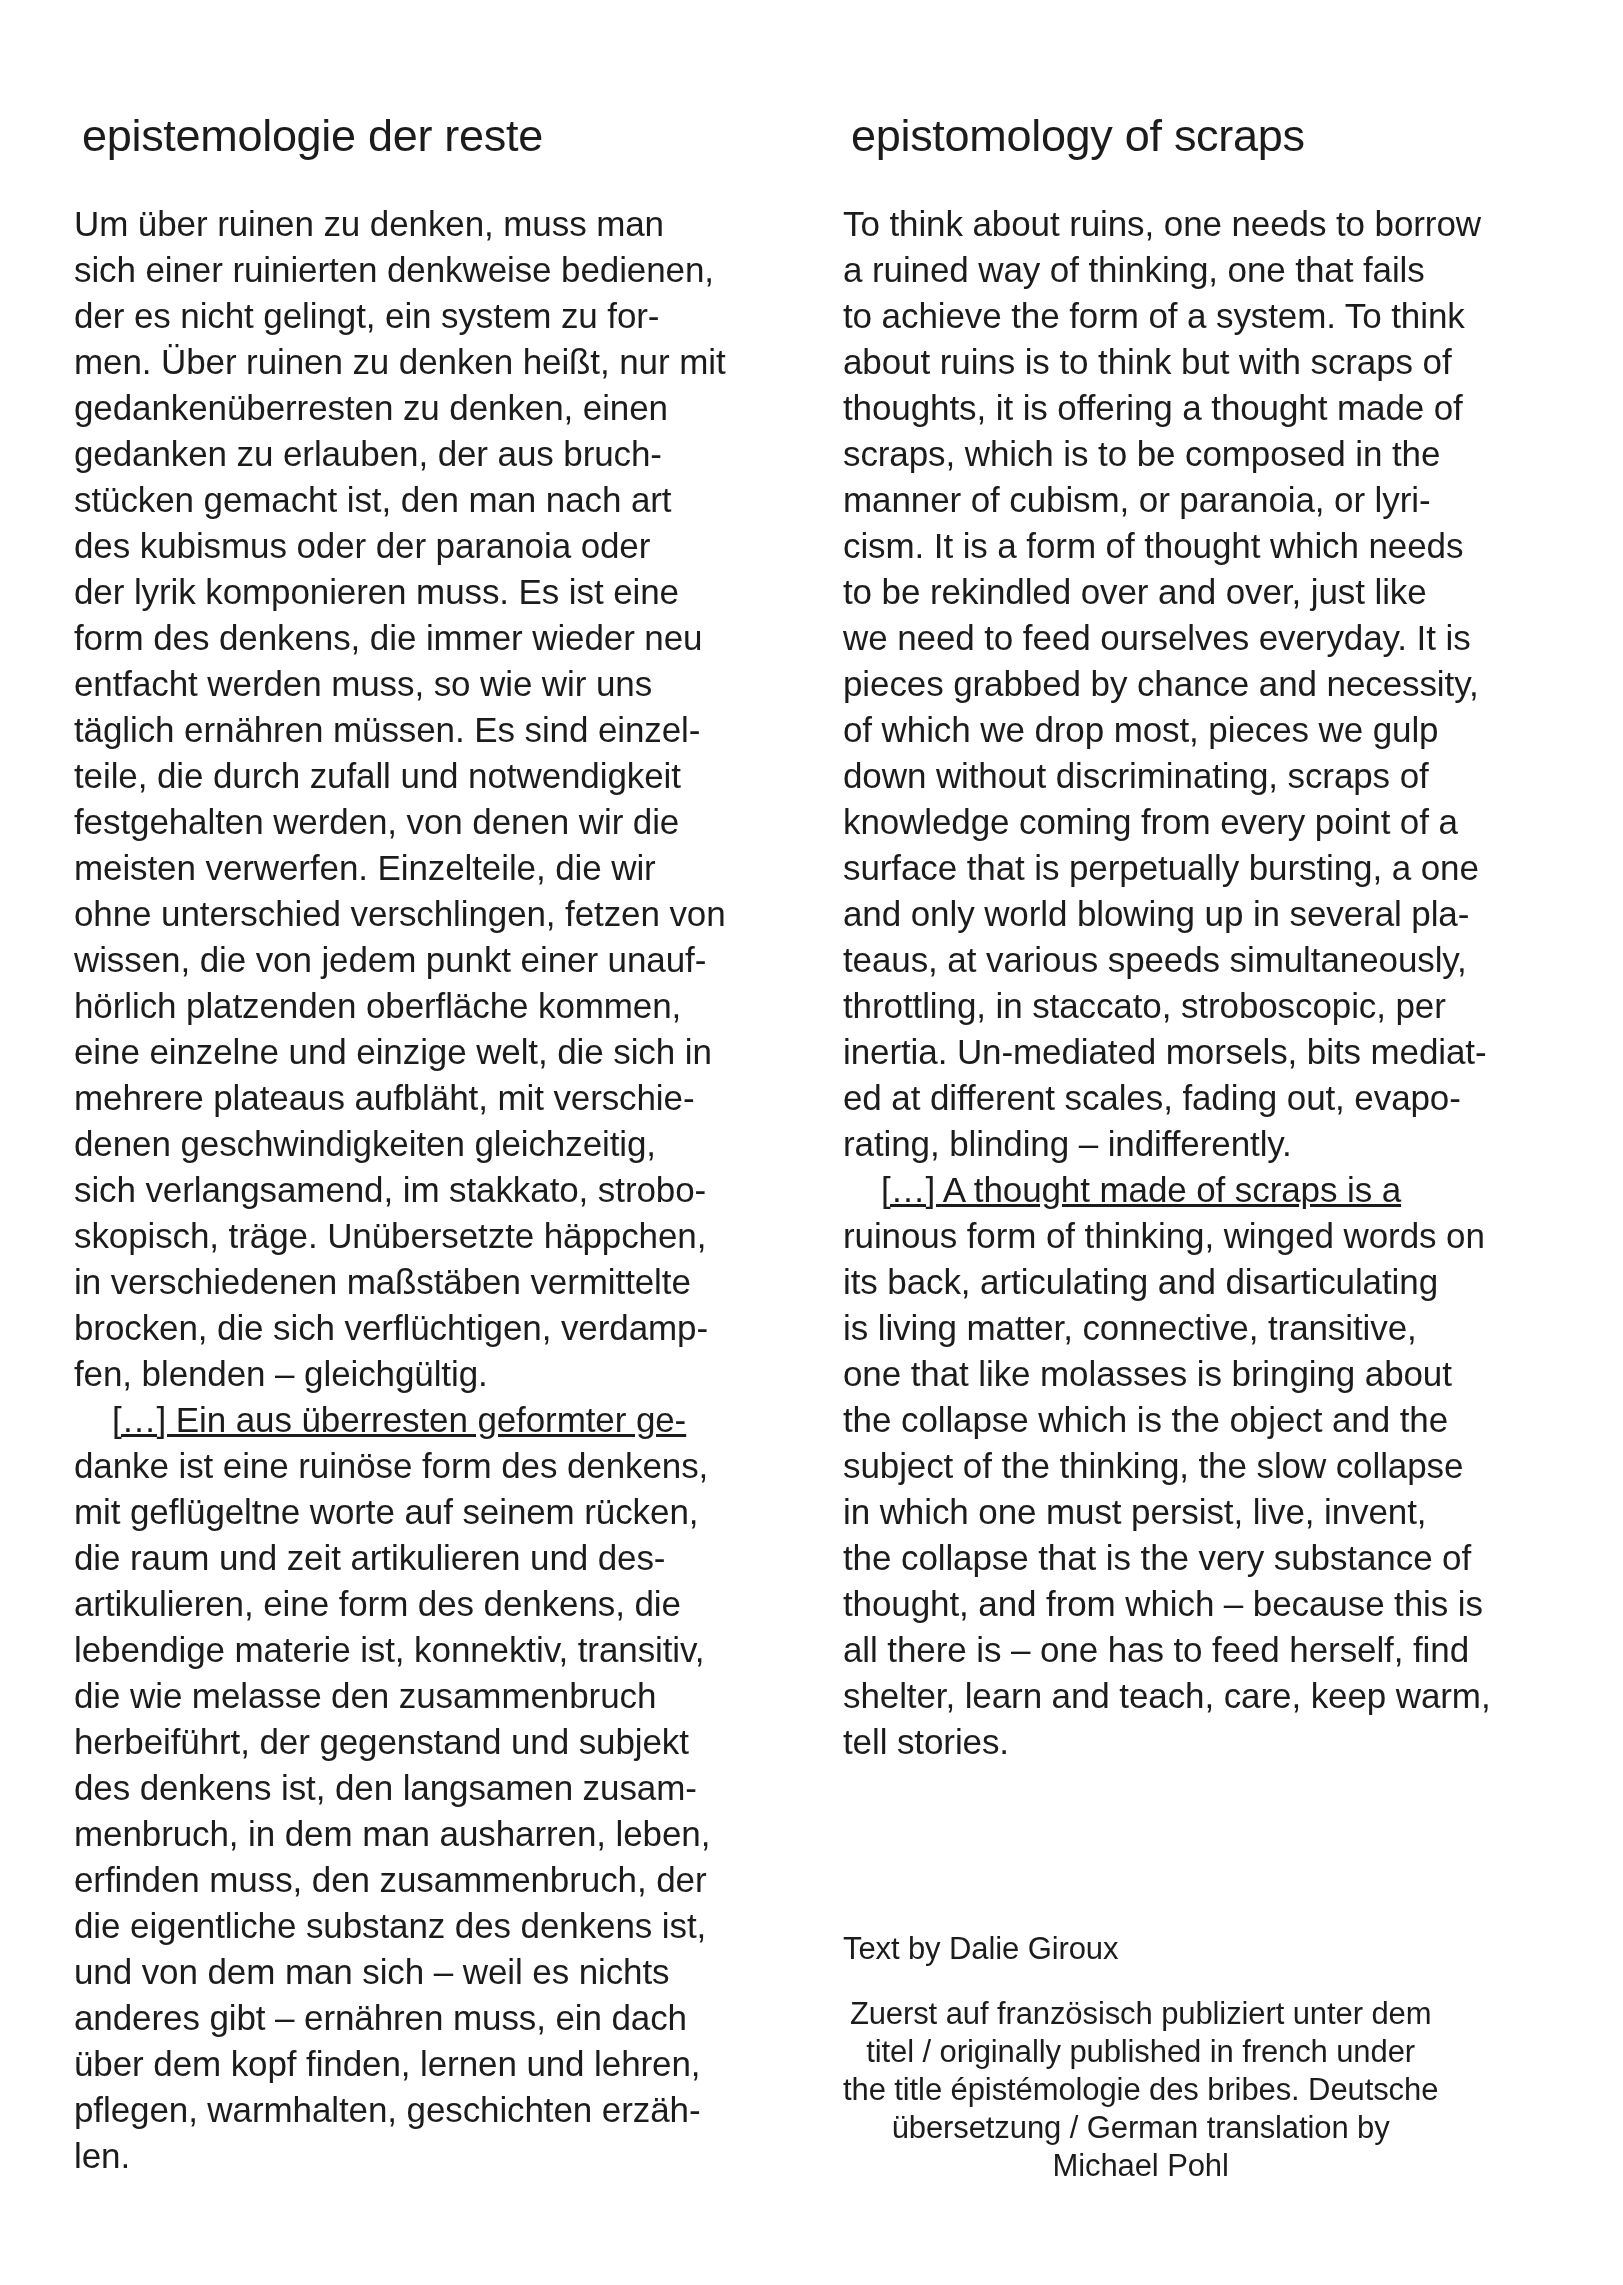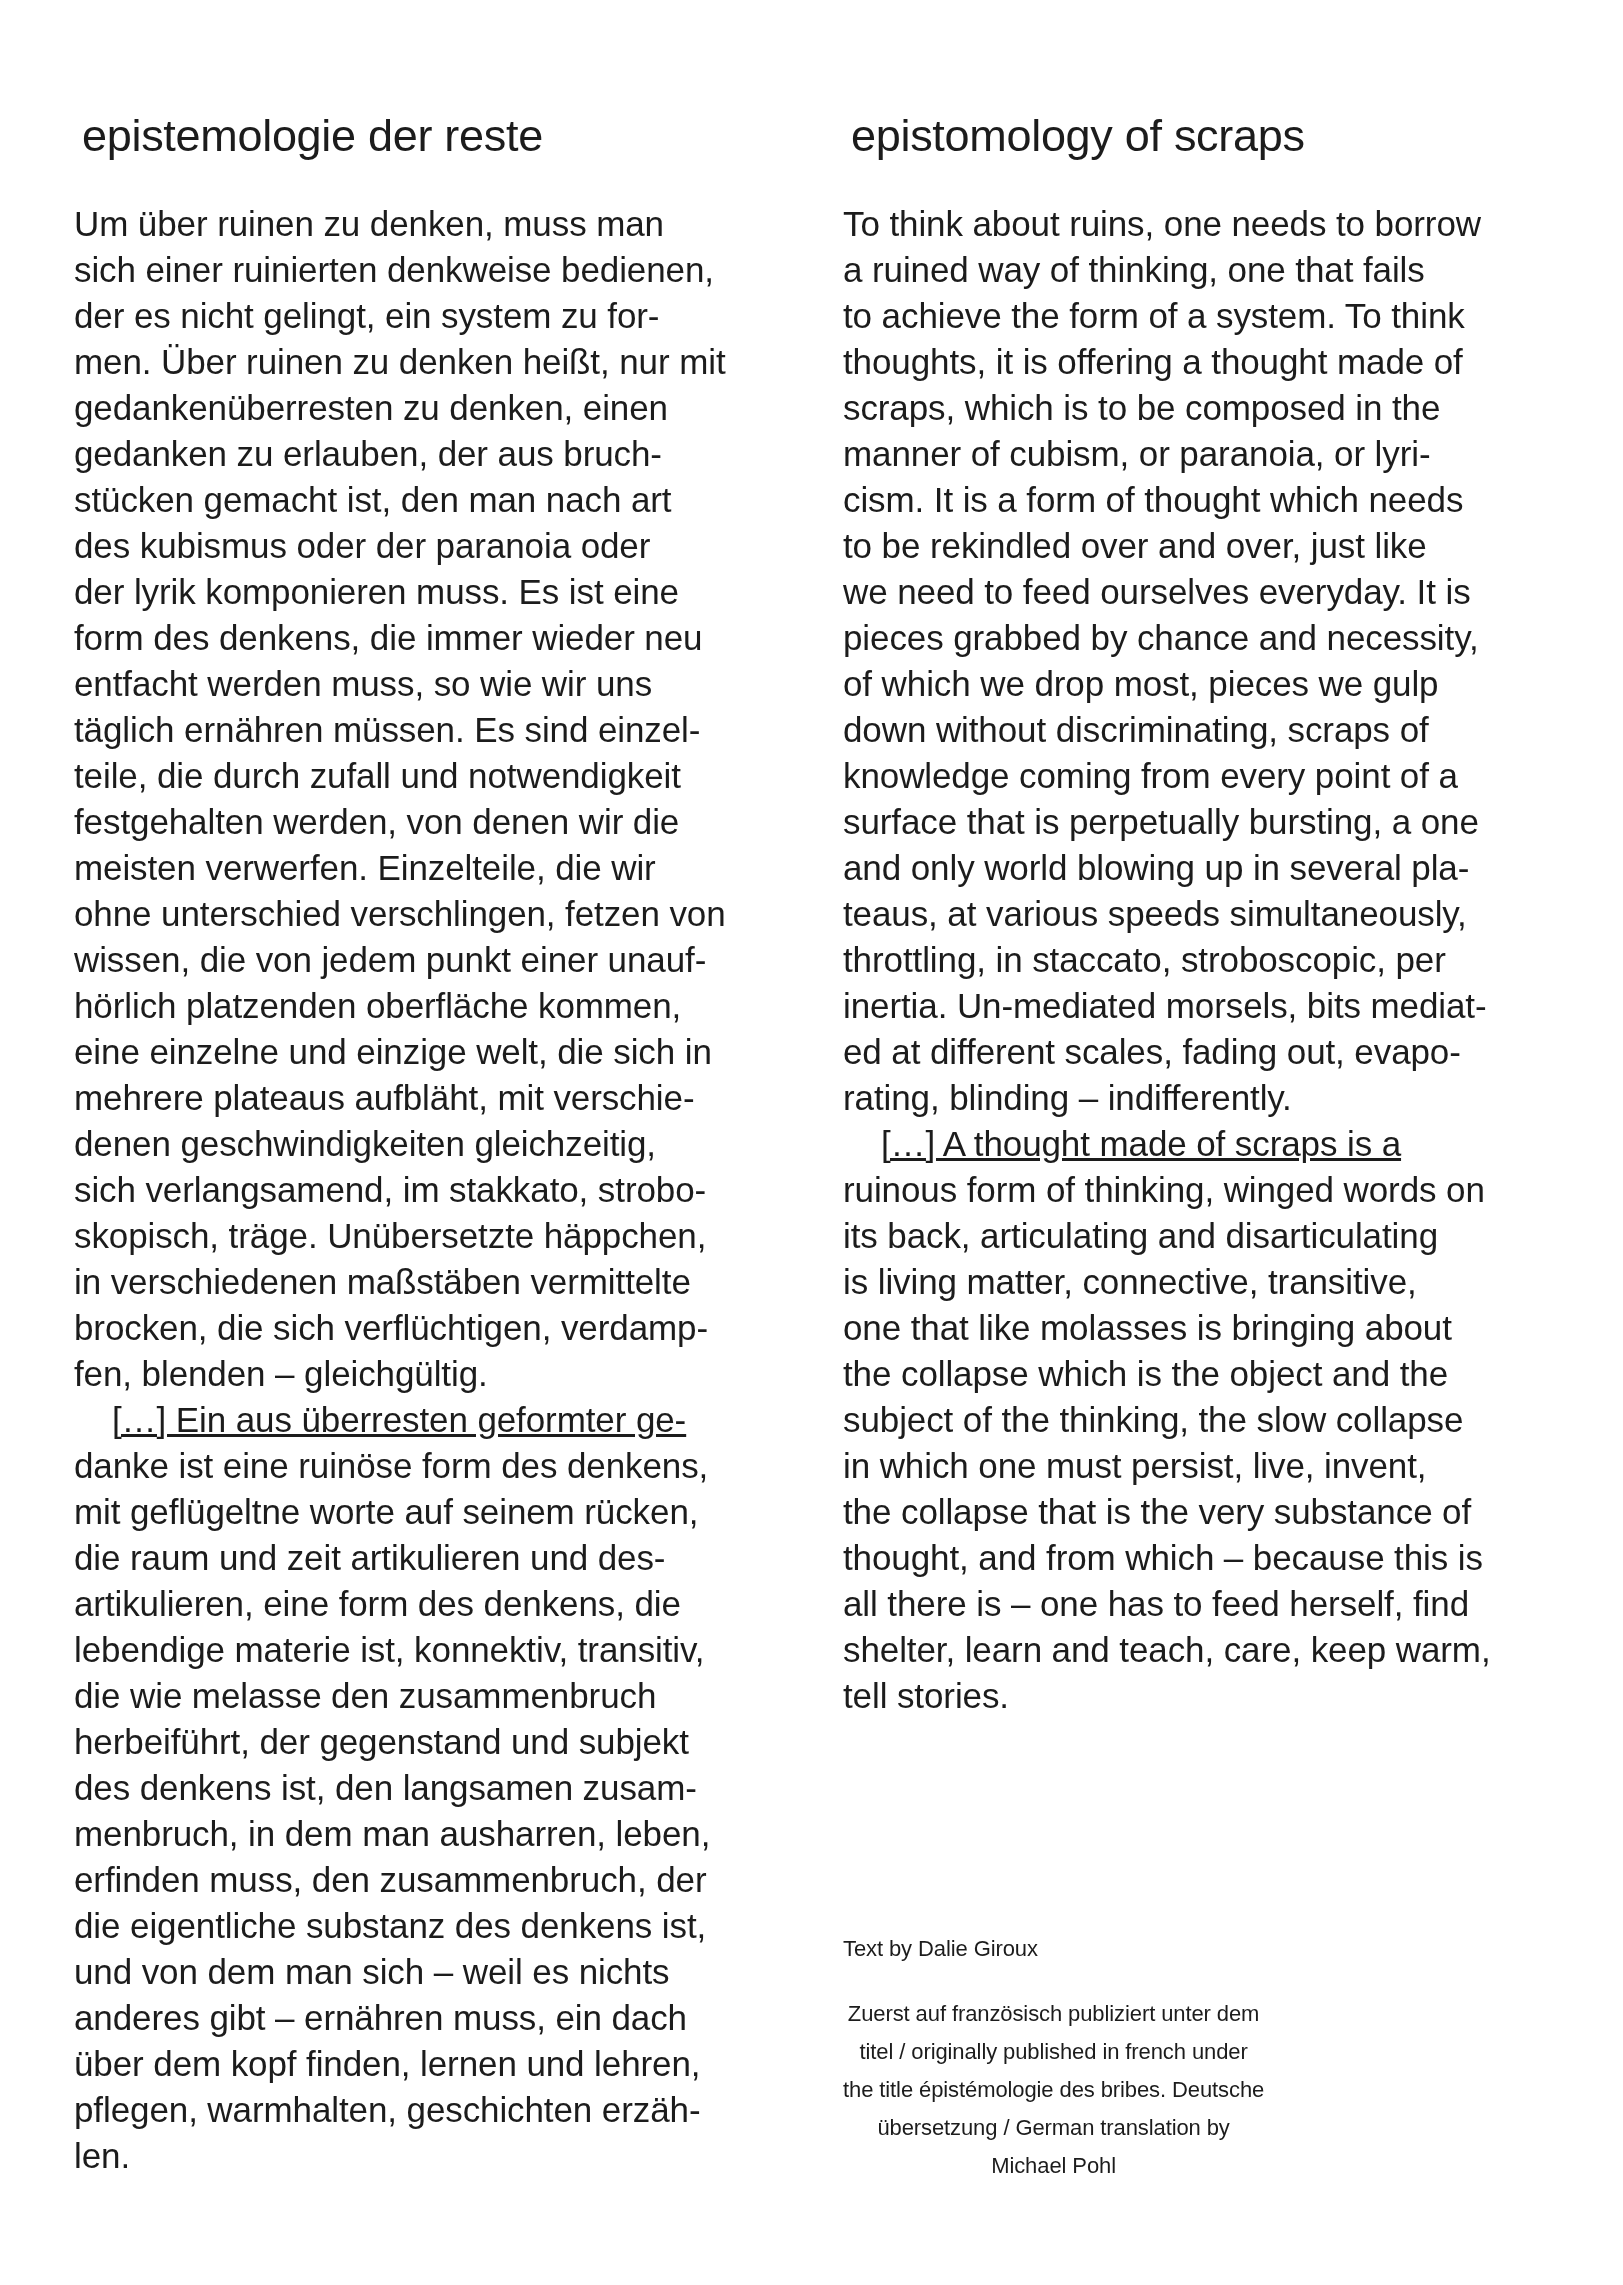--- a/index.html
+++ b/index.html
@@ -48,21 +48,21 @@
     height: 46px;
   }
   .line.indent {
     padding-left: 38px;
     text-decoration: underline;
   }
   .credits {
     position: absolute;
     left: 0;
     margin: 0;
-    font-size: 22px;
+    font-size: 31px;
     letter-spacing: -0.1px;
   }
   .credit-author {
     top: 1930px;
     line-height: 38px;
     white-space: nowrap;
   }
   .credit-note {
     top: 1995px;
     line-height: 38px;
@@ -120,20 +120,21 @@
     <span class="line">len.</span>
   </p>
 </div>
 
 <div class="column col-right">
   <h1 class="heading">epistomology of scraps</h1>
   <p class="body-text">
     <span class="line">To think about ruins, one needs to borrow</span>
     <span class="line">a ruined way of thinking, one that fails</span>
     <span class="line">to achieve the form of a system. To think</span>
+    <span class="line">about ruins is to think but with scraps of</span>
     <span class="line">thoughts, it is offering a thought made of</span>
     <span class="line">scraps, which is to be composed in the</span>
     <span class="line">manner of cubism, or paranoia, or lyri-</span>
     <span class="line">cism. It is a form of thought which needs</span>
     <span class="line">to be rekindled over and over, just like</span>
     <span class="line">we need to feed ourselves everyday. It is</span>
     <span class="line">pieces grabbed by chance and necessity,</span>
     <span class="line">of which we drop most, pieces we gulp</span>
     <span class="line">down without discriminating, scraps of</span>
     <span class="line">knowledge coming from every point of a</span>

